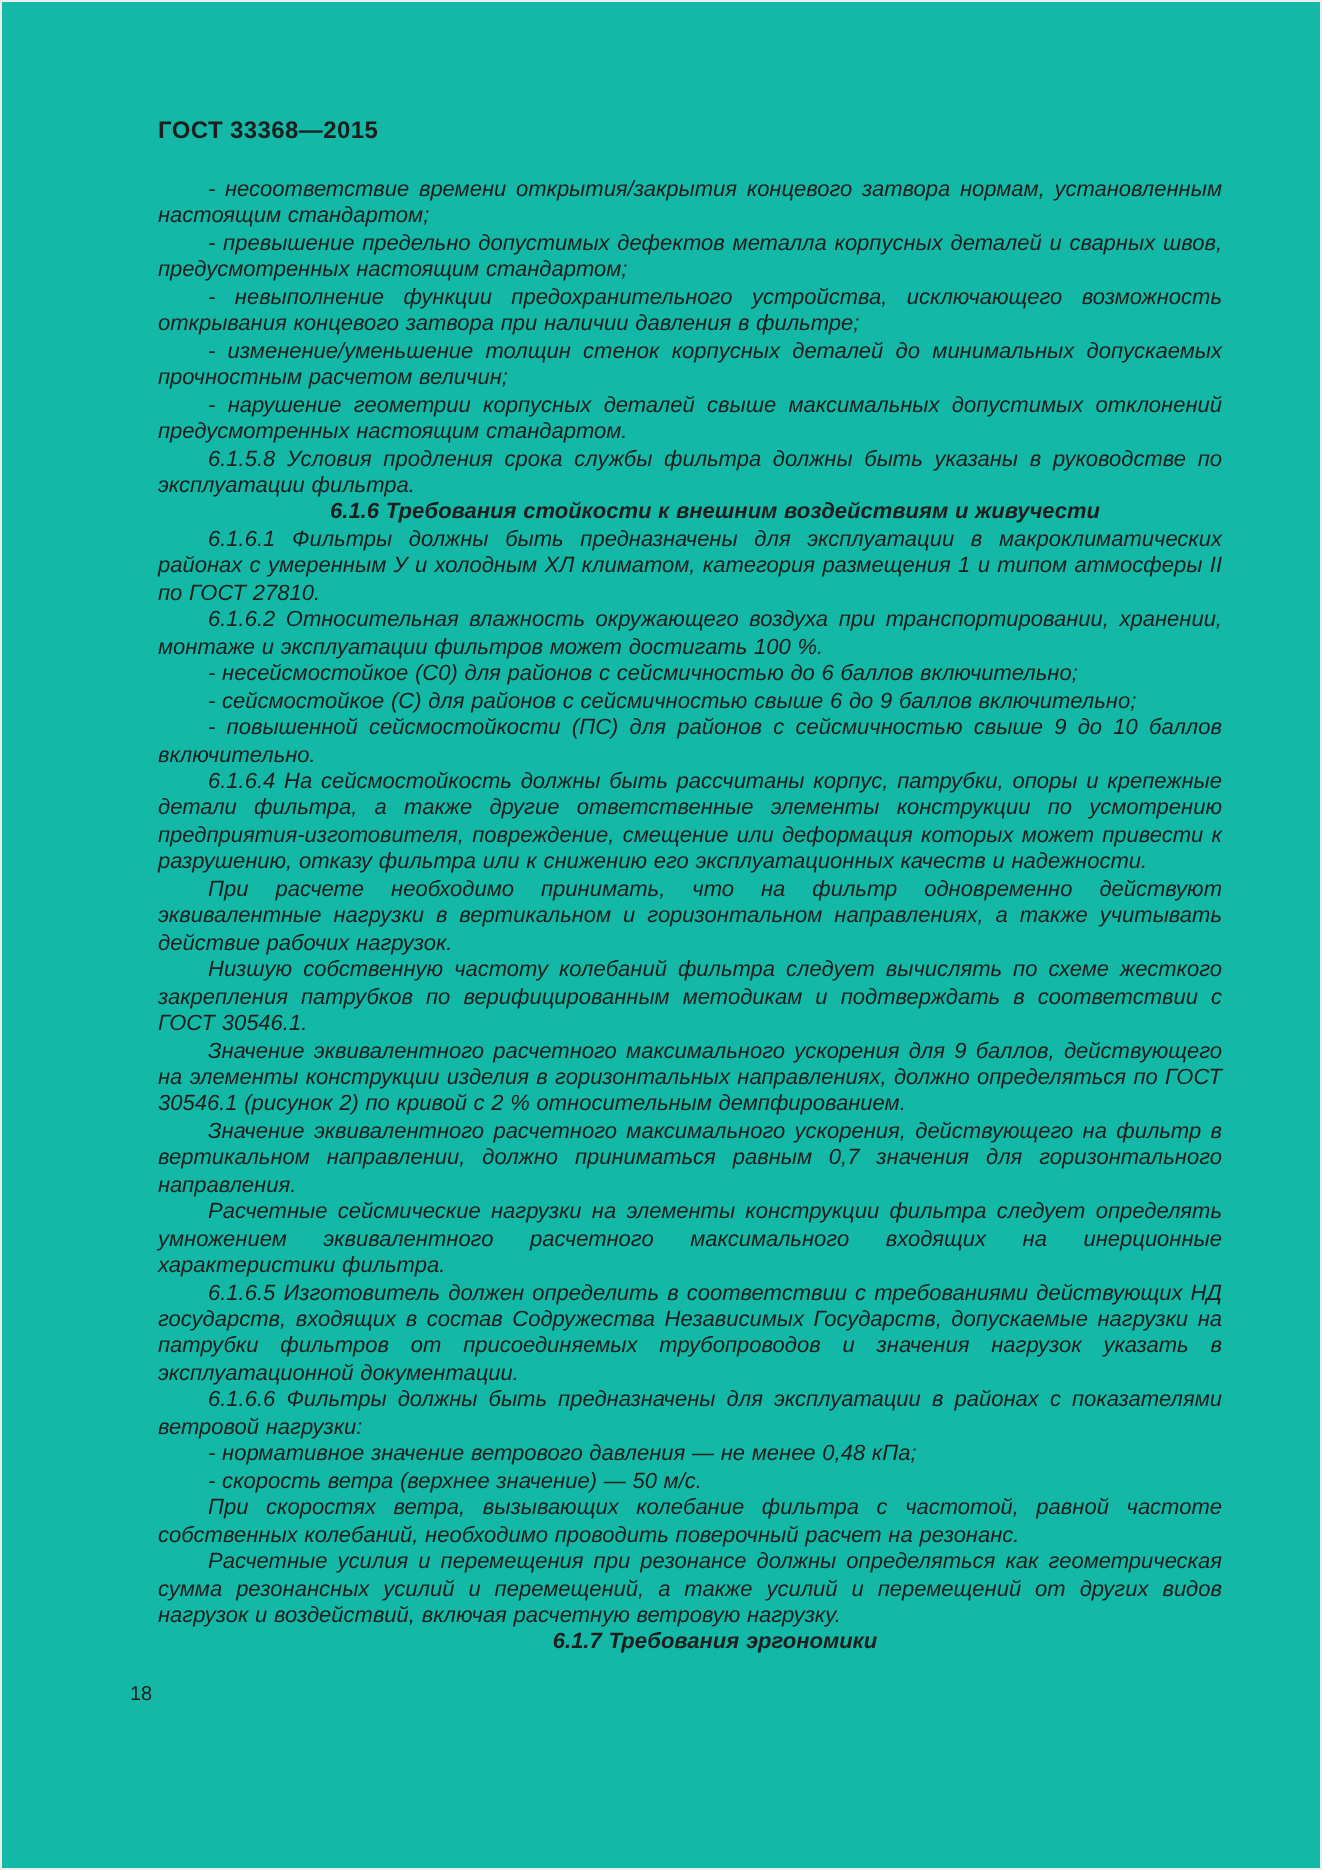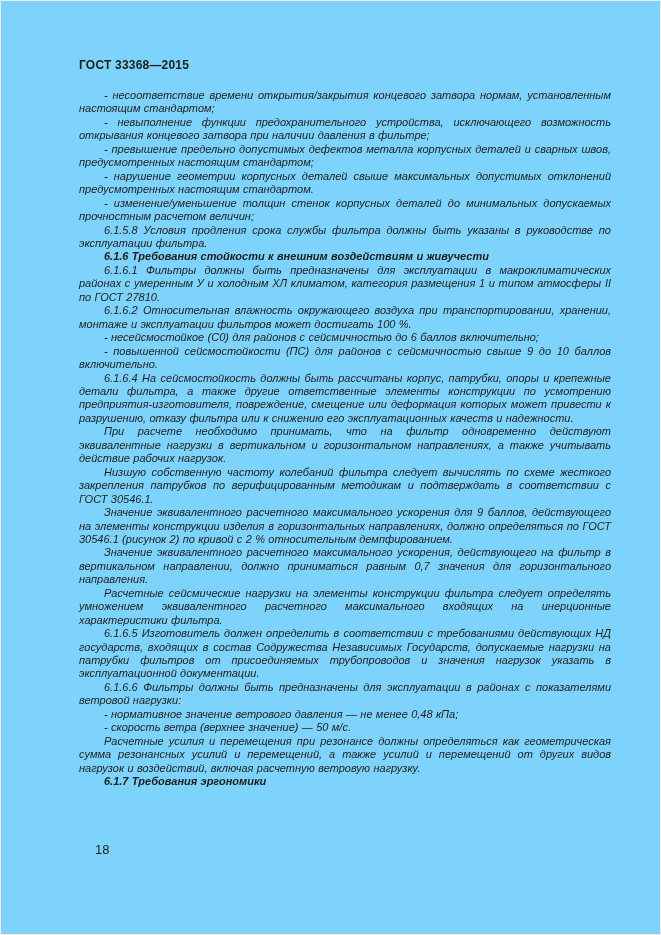--- a/index.html
+++ b/index.html
@@ -5,21 +5,21 @@
   html, body {
     margin: 0;
     padding: 0;
     background: #ffffff;
   }
   .page {
     position: relative;
     width: 661px;
     height: 935px;
     box-sizing: border-box;
-    background: #7dd3fc;
+    background: #14b8a6;
     border: 1px solid #ececec;
     font-family: "Liberation Sans", sans-serif;
     color: #1e1e1e;
     overflow: hidden;
   }
   .doc-header {
     position: absolute;
     left: 78px;
     top: 57px;
     font-size: 12px;
@@ -36,55 +36,57 @@
     text-align: justify;
     font-style: italic;
   }
   .para {
     margin: 0;
     text-indent: 25px;
     word-spacing: 0.3px;
   }
   .para.heading {
     font-weight: bold;
-    text-align: left;
+    text-align: center;
   }
   .page-number {
     position: absolute;
-    left: 94px;
+    left: 64px;
     top: 841px;
-    font-size: 13px;
+    font-size: 10px;
   }
 </style>
 </head>
 <body>
 
 <div class="page">
   <div class="doc-header">ГОСТ 33368—2015</div>
 
   <div class="doc-body">
       <p class="para">- несоответствие времени открытия/закрытия концевого затвора нормам, установленным настоящим стандартом;</p>
+      <p class="para">- превышение предельно допустимых дефектов металла корпусных деталей и сварных швов, предусмотренных настоящим стандартом;</p>
       <p class="para">- невыполнение функции предохранительного устройства, исключающего возможность открывания концевого затвора при наличии давления в фильтре;</p>
-      <p class="para">- превышение предельно допустимых дефектов металла корпусных деталей и сварных швов, предусмотренных настоящим стандартом;</p>
+      <p class="para">- изменение/уменьшение толщин стенок корпусных деталей до минимальных допускаемых прочностным расчетом величин;</p>
       <p class="para">- нарушение геометрии корпусных деталей свыше максимальных допустимых отклонений предусмотренных настоящим стандартом.</p>
-      <p class="para">- изменение/уменьшение толщин стенок корпусных деталей до минимальных допускаемых прочностным расчетом величин;</p>
       <p class="para">6.1.5.8 Условия продления срока службы фильтра должны быть указаны в руководстве по эксплуатации фильтра.</p>
       <p class="para heading">6.1.6 Требования стойкости к внешним воздействиям и живучести</p>
       <p class="para">6.1.6.1 Фильтры должны быть предназначены для эксплуатации в макроклиматических районах с умеренным У и холодным ХЛ климатом, категория размещения 1 и типом атмосферы II по ГОСТ 27810.</p>
       <p class="para">6.1.6.2 Относительная влажность окружающего воздуха при транспортировании, хранении, монтаже и эксплуатации фильтров может достигать 100 %.</p>
       <p class="para">- несейсмостойкое (С0) для районов с сейсмичностью до 6 баллов включительно;</p>
+      <p class="para">- сейсмостойкое (С) для районов с сейсмичностью свыше 6 до 9 баллов включительно;</p>
       <p class="para">- повышенной сейсмостойкости (ПС) для районов с сейсмичностью свыше 9 до 10 баллов включительно.</p>
       <p class="para">6.1.6.4 На сейсмостойкость должны быть рассчитаны корпус, патрубки, опоры и крепежные детали фильтра, а также другие ответственные элементы конструкции по усмотрению предприятия-изготовителя, повреждение, смещение или деформация которых может привести к разрушению, отказу фильтра или к снижению его эксплуатационных качеств и надежности.</p>
       <p class="para">При расчете необходимо принимать, что на фильтр одновременно действуют эквивалентные нагрузки в вертикальном и горизонтальном направлениях, а также учитывать действие рабочих нагрузок.</p>
       <p class="para">Низшую собственную частоту колебаний фильтра следует вычислять по схеме жесткого закрепления патрубков по верифицированным методикам и подтверждать в соответствии с ГОСТ 30546.1.</p>
       <p class="para">Значение эквивалентного расчетного максимального ускорения для 9 баллов, действующего на элементы конструкции изделия в горизонтальных направлениях, должно определяться по ГОСТ 30546.1 (рисунок 2) по кривой с 2 % относительным демпфированием.</p>
       <p class="para">Значение эквивалентного расчетного максимального ускорения, действующего на фильтр в вертикальном направлении, должно приниматься равным 0,7 значения для горизонтального направления.</p>
       <p class="para">Расчетные сейсмические нагрузки на элементы конструкции фильтра следует определять умножением эквивалентного расчетного максимального входящих на инерционные характеристики фильтра.</p>
       <p class="para">6.1.6.5 Изготовитель должен определить в соответствии с требованиями действующих НД государств, входящих в состав Содружества Независимых Государств, допускаемые нагрузки на патрубки фильтров от присоединяемых трубопроводов и значения нагрузок указать в эксплуатационной документации.</p>
       <p class="para">6.1.6.6 Фильтры должны быть предназначены для эксплуатации в районах с показателями ветровой нагрузки:</p>
       <p class="para">- нормативное значение ветрового давления — не менее 0,48 кПа;</p>
       <p class="para">- скорость ветра (верхнее значение) — 50 м/с.</p>
+      <p class="para">При скоростях ветра, вызывающих колебание фильтра с частотой, равной частоте собственных колебаний, необходимо проводить поверочный расчет на резонанс.</p>
       <p class="para">Расчетные усилия и перемещения при резонансе должны определяться как геометрическая сумма резонансных усилий и перемещений, а также усилий и перемещений от других видов нагрузок и воздействий, включая расчетную ветровую нагрузку.</p>
       <p class="para heading">6.1.7 Требования эргономики</p>
     </div>
 
   <div class="page-number">18</div>
 </div>
 
 </body></html>

